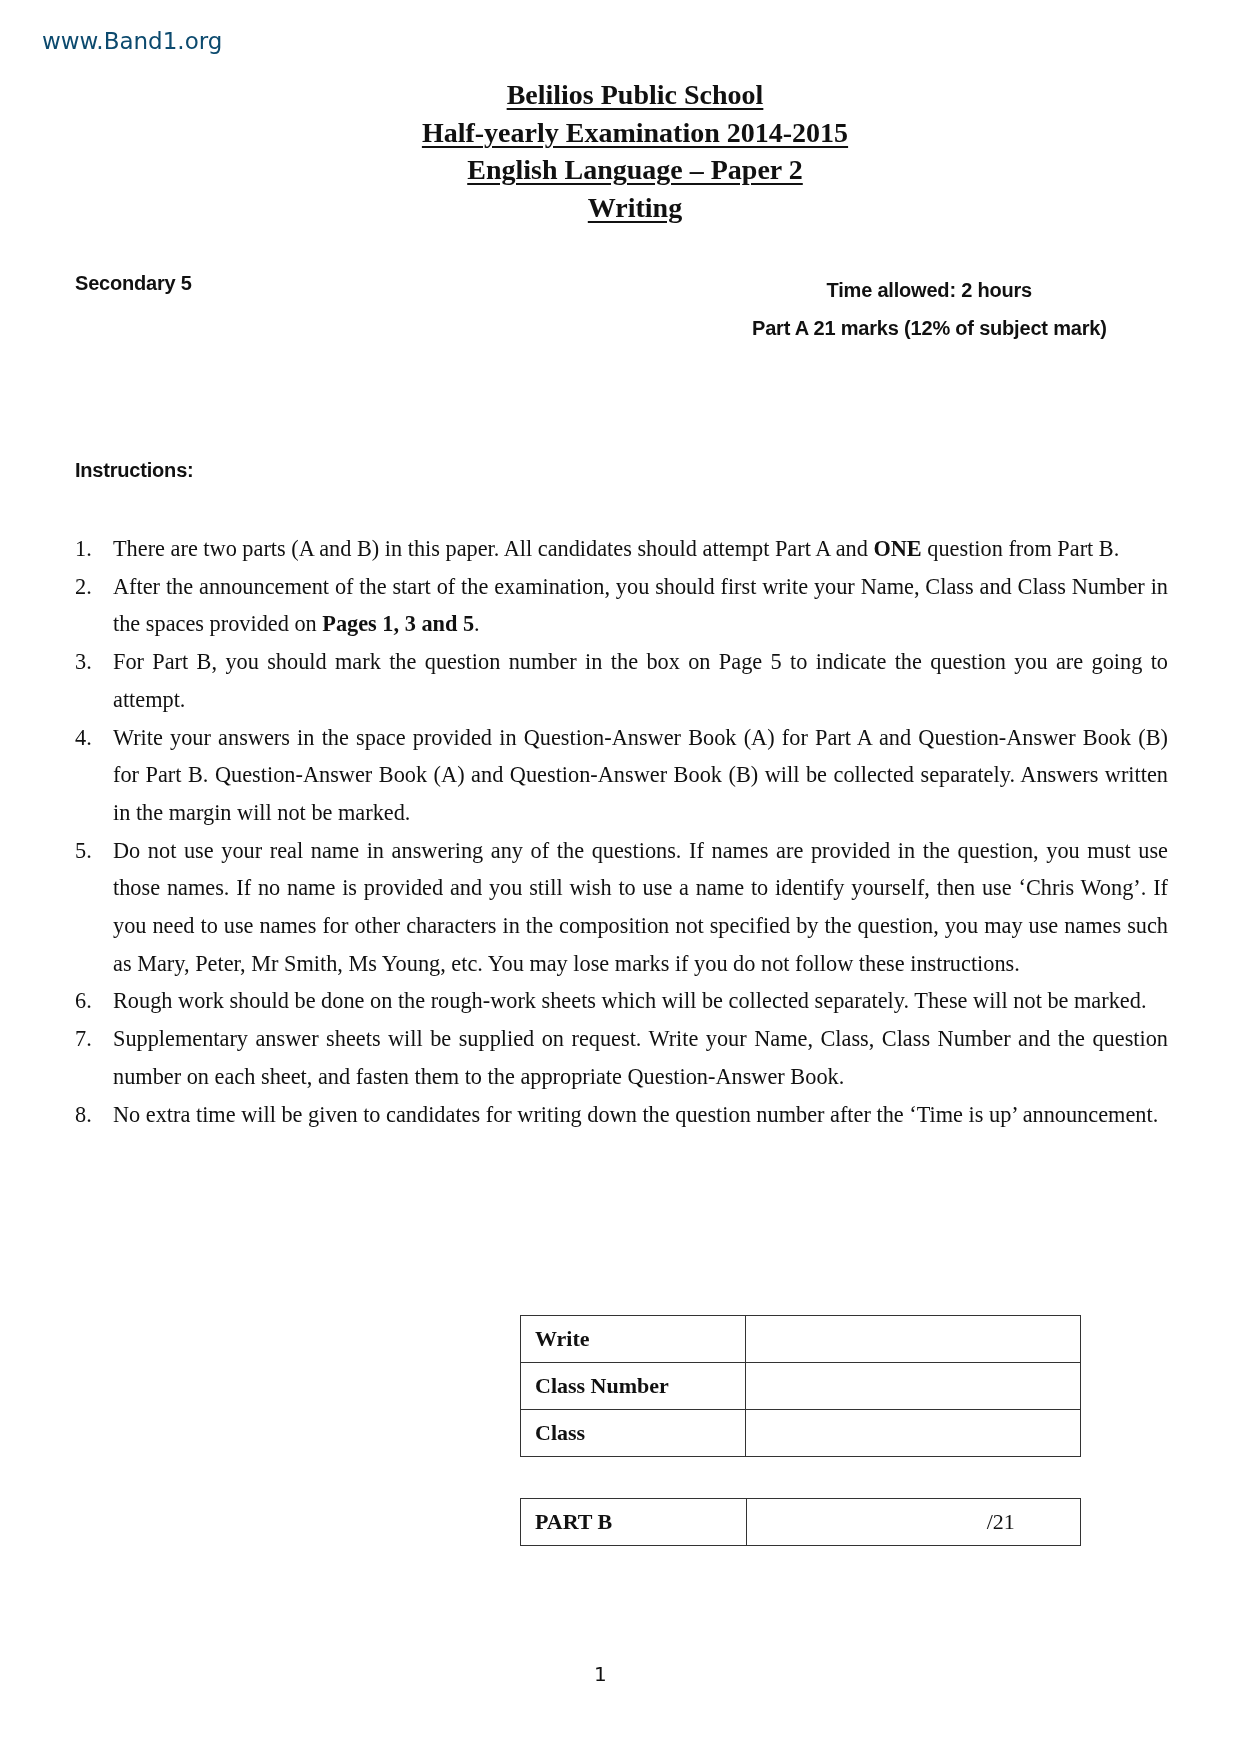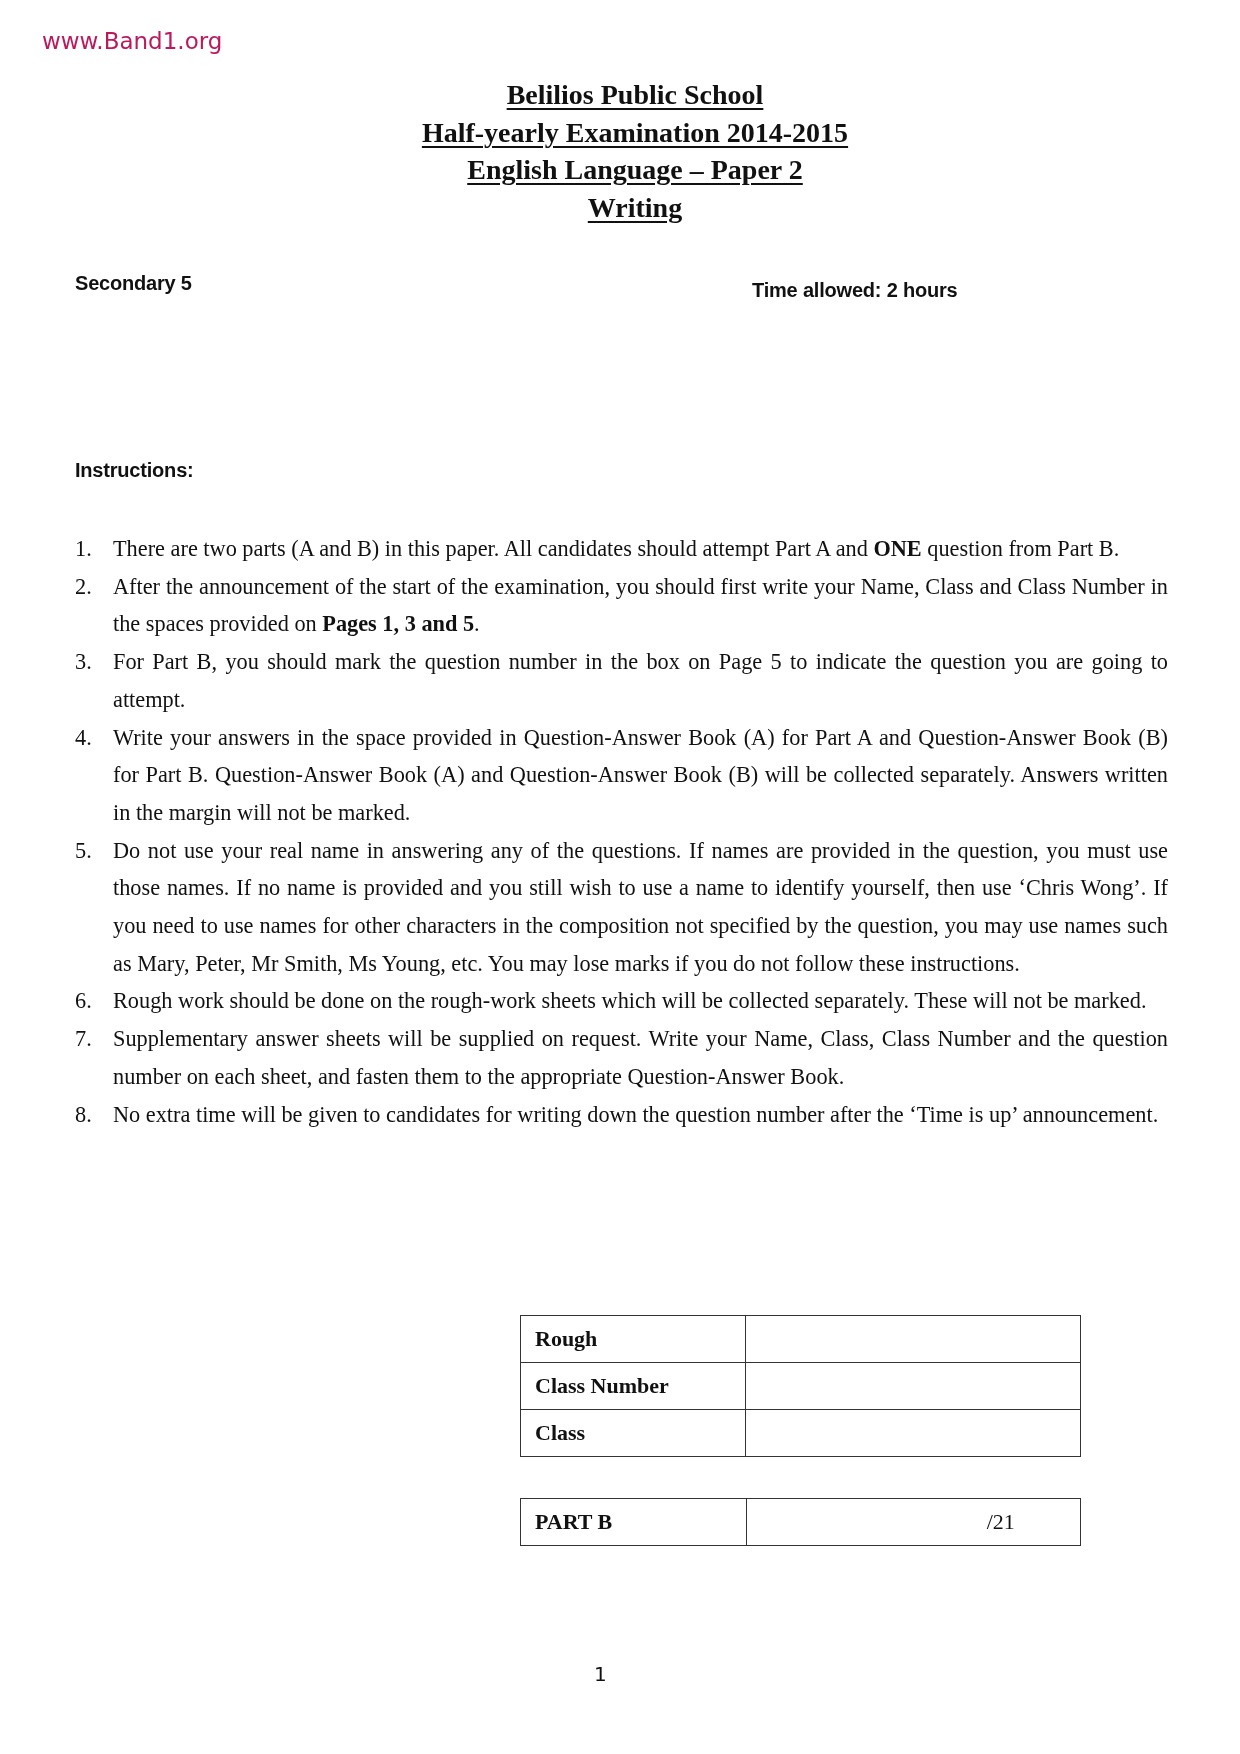--- a/index.html
+++ b/index.html
@@ -13,21 +13,21 @@
       position: relative;
       overflow: hidden;
       color: #111111;
     }
     .abs { position: absolute; }
     .watermark {
       left: 42px;
       top: 28px;
       font-family: "DejaVu Sans", sans-serif;
       font-size: 23px;
-      color: #be185d;
+      color: #0c4a6e;
     }
     .title-block {
       left: 0;
       top: 76px;
       width: 1270px;
       text-align: center;
       font-family: "Liberation Serif", serif;
       font-weight: bold;
       font-size: 28px;
       line-height: 37.5px;
@@ -113,39 +113,40 @@
   <div><span>Belilios Public School</span></div>
   <div><span>Half-yearly Examination 2014-2015</span></div>
   <div><span>English Language – Paper 2</span></div>
   <div><span>Writing</span></div>
 </div>
 
 <div class="abs sans-bold level">Secondary 5</div>
 
 <div class="abs sans-bold meta">
   <div>Time allowed: 2 hours</div>
+  <div>Part A 21 marks (12% of subject mark)</div>
 </div>
 
 <div class="abs sans-bold instructions-heading">Instructions:</div>
 
 <ol class="abs instr-list">
   <li><span class="num">1.</span><span>There are two parts (A and B) in this paper. All candidates should attempt Part A and </span><b>ONE</b><span> question from Part B.</span></li>
   <li><span class="num">2.</span><span>After the announcement of the start of the examination, you should first write your Name, Class and Class Number in the spaces provided on </span><b>Pages 1, 3 and 5</b><span>.</span></li>
   <li><span class="num">3.</span><span>For Part B, you should mark the question number in the box on Page 5 to indicate the question you are going to attempt.</span></li>
   <li><span class="num">4.</span><span>Write your answers in the space provided in Question-Answer Book (A) for Part A and Question-Answer Book (B) for Part B. Question-Answer Book (A) and Question-Answer Book (B) will be collected separately. Answers written in the margin will not be marked.</span></li>
   <li><span class="num">5.</span><span>Do not use your real name in answering any of the questions. If names are provided in the question, you must use those names. If no name is provided and you still wish to use a name to identify yourself, then use ‘Chris Wong’. If you need to use names for other characters in the composition not specified by the question, you may use names such as Mary, Peter, Mr Smith, Ms Young, etc. You may lose marks if you do not follow these instructions.</span></li>
   <li><span class="num">6.</span><span>Rough work should be done on the rough-work sheets which will be collected separately. These will not be marked.</span></li>
   <li><span class="num">7.</span><span>Supplementary answer sheets will be supplied on request. Write your Name, Class, Class Number and the question number on each sheet, and fasten them to the appropriate Question-Answer Book.</span></li>
   <li><span class="num">8.</span><span>No extra time will be given to candidates for writing down the question number after the ‘Time is up’ announcement.</span></li>
 </ol>
 
 <table class="form-table table-info">
   <tbody>
       <tr>
-    <td class="label">Rough</td>
+    <td class="label">Write</td>
     <td class="value"></td>
   </tr>
   <tr>
     <td class="label">Class Number</td>
     <td class="value"></td>
   </tr>
   <tr>
     <td class="label">Class</td>
     <td class="value"></td>
   </tr>

